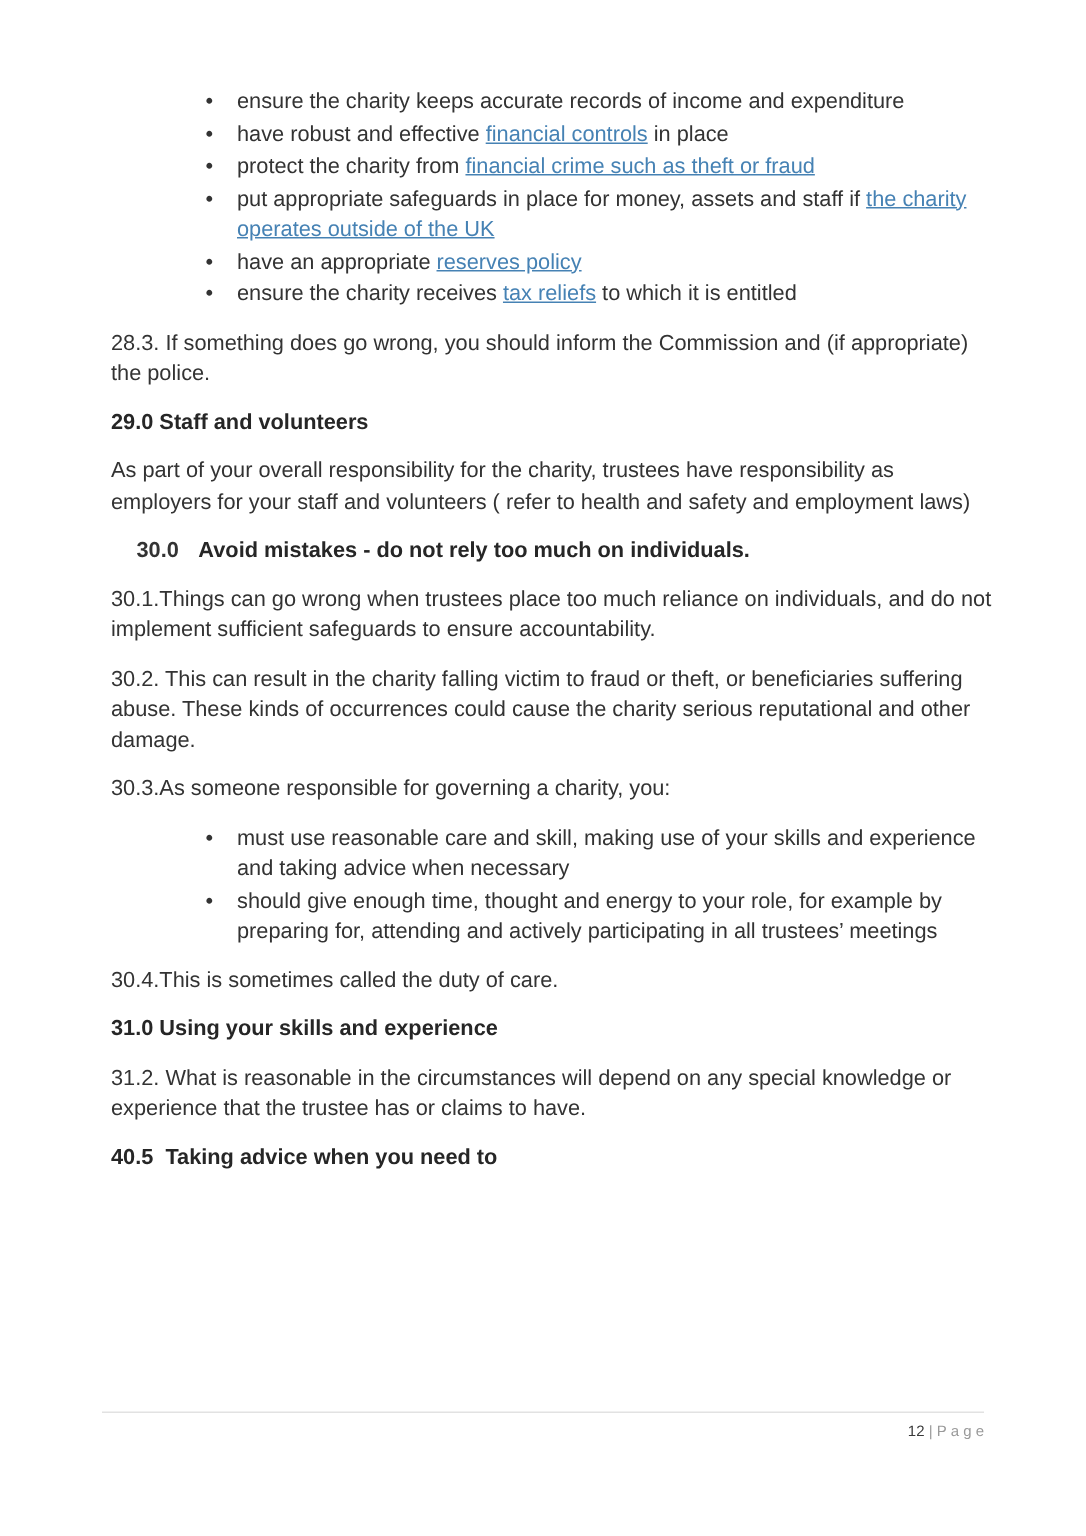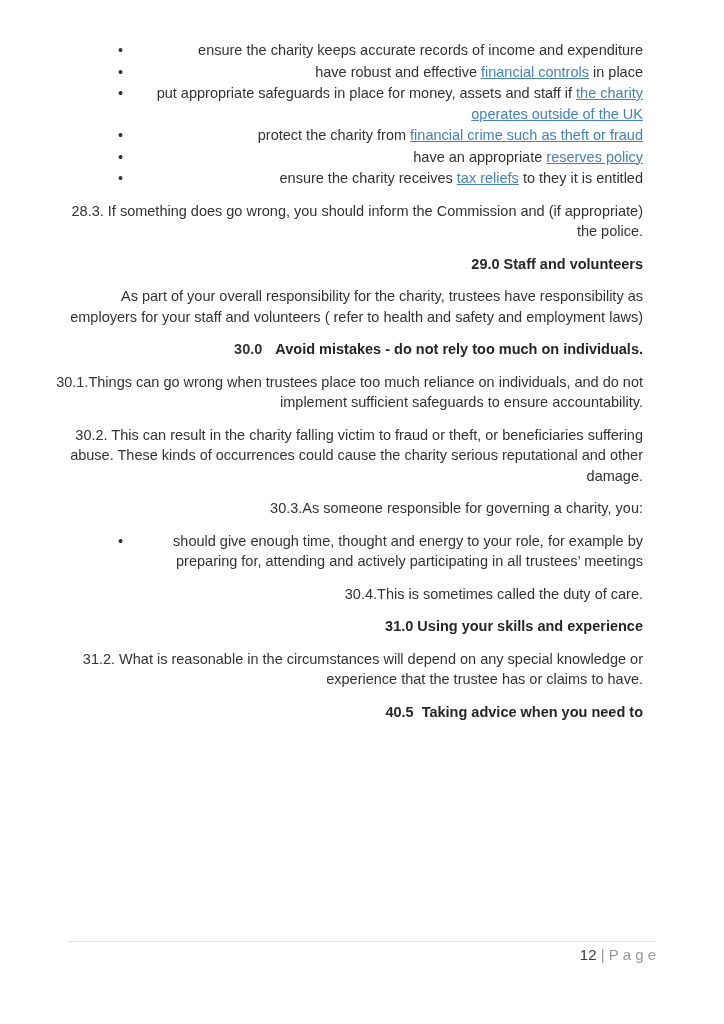--- a/index.html
+++ b/index.html
@@ -16,26 +16,25 @@
   }
   body {
     width: 724px; height: 1024px;
     position: relative;
     overflow: hidden;
     font-family: "Liberation Sans", "DejaVu Sans", sans-serif;
     color: var(--text);
   }
   .content {
     position: absolute;
-    left: 55px; top: 0;
+    left: 74px; top: 0;
     width: 588px;
-    padding-top: 40px;
+    padding-top: 58px;
     font-size: 14.5px;
     line-height: 20.5px;
-    text-align: right;
   }
   .content p {
     margin: 12px 0;
     white-space: pre-wrap;
   }
   .content h2 {
     font-size: 14.5px;
     line-height: 20.5px;
     margin: 12px 0;
     font-weight: bold;
@@ -76,55 +75,56 @@
     left: 68px; right: 68px;
     top: 941px;
   }
   .footer-divider {
     border-top: 1px solid var(--rule);
     height: 0;
   }
   .footer-line {
     padding-top: 5px;
     text-align: right;
-    font-size: 15px;
+    font-size: 10px;
     line-height: 16px;
   }
   .page-num { color: #3a3a3a; }
   .page-suffix { color: var(--footer_gray); white-space: pre; }
 </style>
 </head>
 <body>
 
 <main class="content">
 
   <ul class="doc-bullets">
     <li><span>ensure the charity keeps accurate records of income and expenditure</span></li>
     <li><span>have robust and effective </span><a class="link">financial controls</a><span> in place</span></li>
+    <li><span>protect the charity from </span><a class="link">financial crime such as theft or fraud</a></li>
     <li><span>put appropriate safeguards in place for money, assets and staff if </span><a class="link">the charity operates outside of the UK</a></li>
-    <li><span>protect the charity from </span><a class="link">financial crime such as theft or fraud</a></li>
     <li><span>have an appropriate </span><a class="link">reserves policy</a></li>
-    <li><span>ensure the charity receives </span><a class="link">tax reliefs</a><span> to they it is entitled</span></li>
+    <li><span>ensure the charity receives </span><a class="link">tax reliefs</a><span> to which it is entitled</span></li>
   </ul>
 
   <p>28.3. If something does go wrong, you should inform the Commission and (if appropriate) the police.</p>
 
   <h2>29.0 Staff and volunteers</h2>
 
   <p>As part of your overall responsibility for the charity, trustees have responsibility as employers for your staff and volunteers ( refer to health and safety and employment laws)</p>
 
   <h2 class="indented"><span class="h-num">30.0</span><span>Avoid mistakes - do not rely too much on individuals.</span></h2>
 
   <p>30.1.Things can go wrong when trustees place too much reliance on individuals, and do not implement sufficient safeguards to ensure accountability.</p>
 
   <p>30.2. This can result in the charity falling victim to fraud or theft, or beneficiaries suffering abuse. These kinds of occurrences could cause the charity serious reputational and other damage.</p>
 
   <p>30.3.As someone responsible for governing a charity, you:</p>
 
   <ul class="doc-bullets mid">
+    <li><span>must use reasonable care and skill, making use of your skills and experience and taking advice when necessary</span></li>
     <li><span>should give enough time, thought and energy to your role, for example by preparing for, attending and actively participating in all trustees’ meetings</span></li>
   </ul>
 
   <p>30.4.This is sometimes called the duty of care.</p>
 
   <h2>31.0 Using your skills and experience</h2>
 
 
   <p>31.2. What is reasonable in the circumstances will depend on any special knowledge or experience that the trustee has or claims to have.</p>
 

